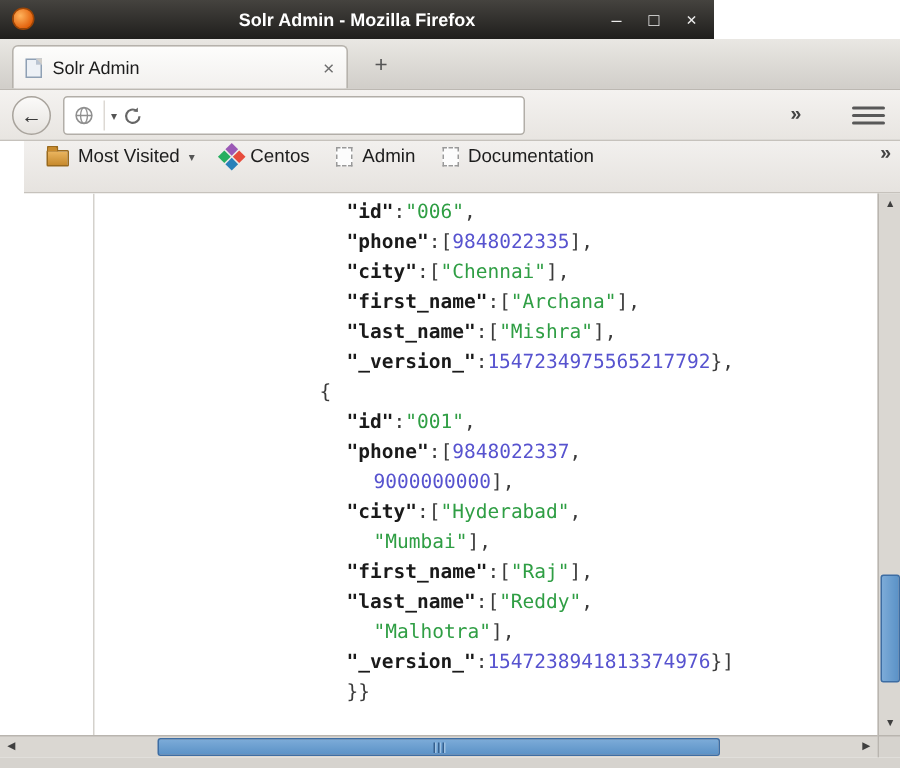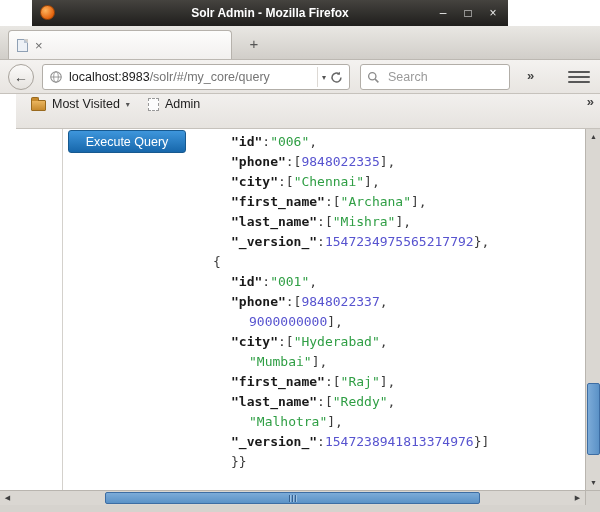--- a/index.html
+++ b/index.html
@@ -6,21 +6,21 @@
   html,body { margin:0; padding:0; }
   body {
     width:600px; height:512px; overflow:hidden;
     font-family:"Liberation Sans", sans-serif;
     background:#d6d3ce;
   }
   .win { position:relative; width:600px; height:512px; overflow:hidden; background:#fff; }
 
   
   .titlebar { position:absolute; left:0; top:0; width:476px; height:26px;
-    background:linear-gradient(#45433f,#1f1e1c);margin-left:32px; }
+    background:linear-gradient(#45433f,#1f1e1c); }
   .tb-title { position:absolute; left:0; right:0; top:0; height:26px; line-height:26px;
     text-align:center; color:#ffffff; font-weight:bold; font-size:12px; }
   .ff-icon { position:absolute; left:8px; top:5px; width:15px; height:15px; border-radius:50%;
     background:radial-gradient(circle at 35% 35%, #ffb35c, #e3610c 72%); border:1px solid #9c4506; }
   .win-btns { position:absolute; right:8px; top:0; height:26px; display:flex; align-items:center; gap:11px; }
   .win-btn { color:#ececec; font-size:12px; width:14px; text-align:center; cursor:default; }
 
   
   .tabbar { position:absolute; top:26px; left:0; width:600px; height:34px;
     background:linear-gradient(#e9e7e3,#d1cec9); border-bottom:1px solid #bcb8b2; }
@@ -126,81 +126,84 @@
     <div class="win-btns">
       <span class="win-btn">–</span>
       <span class="win-btn">□</span>
       <span class="win-btn">×</span>
     </div>
   </div>
 
   <div class="tabbar">
     <div class="tab">
       <span class="tab-favicon"></span>
+      <span class="tab-label">Solr Admin</span>
       <span class="tab-close">×</span>
     </div>
     <div class="newtab-btn">+</div>
   </div>
 
   <div class="navbar">
     <div class="back-btn">←</div>
     <div class="url-bar">
       <span class="globe-icon">
         <svg width="14" height="14" viewBox="0 0 16 16">
           <circle cx="8" cy="8" r="6" fill="none" stroke="#8f8f8f" stroke-width="1.2"></circle>
           <ellipse cx="8" cy="8" rx="2.6" ry="6" fill="none" stroke="#8f8f8f" stroke-width="1"></ellipse>
           <line x1="2" y1="8" x2="14" y2="8" stroke="#8f8f8f" stroke-width="1"></line>
         </svg>
       </span>
-      <span class="url-text"><span class="url-host">localhost:8983</span><span class="url-path">/solr/#/my_core/query</span></span>
       <span class="url-right">
         <span class="url-dd">▾</span>
         <span class="reload-btn">
           <svg width="13" height="13" viewBox="0 0 16 16">
             <path d="M13.5 8a5.5 5.5 0 1 1-2.2-4.4" fill="none" stroke="#666" stroke-width="1.8"></path>
             <path d="M12.2 0.8 L12.2 4.6 L8.4 4.2 Z" fill="#666"></path>
           </svg>
         </span>
       </span>
     </div>
-    <div class="search-box">
-      <span style="display:flex;">
-        <svg width="13" height="13" viewBox="0 0 16 16">
-          <circle cx="6.5" cy="6.5" r="4.5" fill="none" stroke="#8a8a8a" stroke-width="1.6"></circle>
-          <line x1="10" y1="10" x2="14" y2="14" stroke="#8a8a8a" stroke-width="1.8"></line>
-        </svg>
-      </span>
-      <input class="search-input" placeholder="Search" style="">
-    </div>
     <div class="nav-overflow">»</div>
     <div class="menu-btn">
         <i></i>
         <i></i>
         <i></i>
       </div>
   </div>
 
   <div class="bookbar">
     <span style="display:flex;align-items:center;">
         <span class="bm-item">
           <span class="bm-ic folder-icon"></span>
           <span>Most Visited</span>
           <span class="bm-dd">▾</span>
         </span>
         <span class="bm-item">
+          <span class="bm-ic centos-icon">
+            <i></i>
+            <i></i>
+            <i></i>
+            <i></i>
+          </span>
+          <span>Centos</span>
+        </span>
+        <span class="bm-item">
           <span class="bm-ic page-icon"></span>
           <span>Admin</span>
         </span>
+        <span class="bm-item">
+          <span class="bm-ic page-icon"></span>
+          <span>Documentation</span>
+        </span>
       </span>
     <span class="book-overflow">»</span>
   </div>
 
   <div class="content">
     <div class="sidebar-divider"></div>
-    <button class="exec-btn">Execute Query</button>
     <div class="json-output"><div class="jline" style="padding-left: 18px;"><span class="tok-k">"id"</span><span class="tok-p">:</span><span class="tok-s">"006"</span><span class="tok-p">,</span></div><div class="jline" style="padding-left: 18px;"><span class="tok-k">"phone"</span><span class="tok-p">:[</span><span class="tok-n">9848022335</span><span class="tok-p">],</span></div><div class="jline" style="padding-left: 18px;"><span class="tok-k">"city"</span><span class="tok-p">:[</span><span class="tok-s">"Chennai"</span><span class="tok-p">],</span></div><div class="jline" style="padding-left: 18px;"><span class="tok-k">"first_name"</span><span class="tok-p">:[</span><span class="tok-s">"Archana"</span><span class="tok-p">],</span></div><div class="jline" style="padding-left: 18px;"><span class="tok-k">"last_name"</span><span class="tok-p">:[</span><span class="tok-s">"Mishra"</span><span class="tok-p">],</span></div><div class="jline" style="padding-left: 18px;"><span class="tok-k">"_version_"</span><span class="tok-p">:</span><span class="tok-n">1547234975565217792</span><span class="tok-p">},</span></div><div class="jline" style="padding-left: 0px;"><span class="tok-p">{</span></div><div class="jline" style="padding-left: 18px;"><span class="tok-k">"id"</span><span class="tok-p">:</span><span class="tok-s">"001"</span><span class="tok-p">,</span></div><div class="jline" style="padding-left: 18px;"><span class="tok-k">"phone"</span><span class="tok-p">:[</span><span class="tok-n">9848022337</span><span class="tok-p">,</span></div><div class="jline" style="padding-left: 36px;"><span class="tok-n">9000000000</span><span class="tok-p">],</span></div><div class="jline" style="padding-left: 18px;"><span class="tok-k">"city"</span><span class="tok-p">:[</span><span class="tok-s">"Hyderabad"</span><span class="tok-p">,</span></div><div class="jline" style="padding-left: 36px;"><span class="tok-s">"Mumbai"</span><span class="tok-p">],</span></div><div class="jline" style="padding-left: 18px;"><span class="tok-k">"first_name"</span><span class="tok-p">:[</span><span class="tok-s">"Raj"</span><span class="tok-p">],</span></div><div class="jline" style="padding-left: 18px;"><span class="tok-k">"last_name"</span><span class="tok-p">:[</span><span class="tok-s">"Reddy"</span><span class="tok-p">,</span></div><div class="jline" style="padding-left: 36px;"><span class="tok-s">"Malhotra"</span><span class="tok-p">],</span></div><div class="jline" style="padding-left: 18px;"><span class="tok-k">"_version_"</span><span class="tok-p">:</span><span class="tok-n">1547238941813374976</span><span class="tok-p">}]</span></div><div class="jline" style="padding-left: 18px;"><span class="tok-p">}}</span></div></div>
   </div>
 
   <div class="vscroll">
     <div class="vs-btn vs-up">▲</div>
     <div class="vs-thumb"></div>
     <div class="vs-btn vs-down">▼</div>
   </div>
 
   <div class="hscroll">

